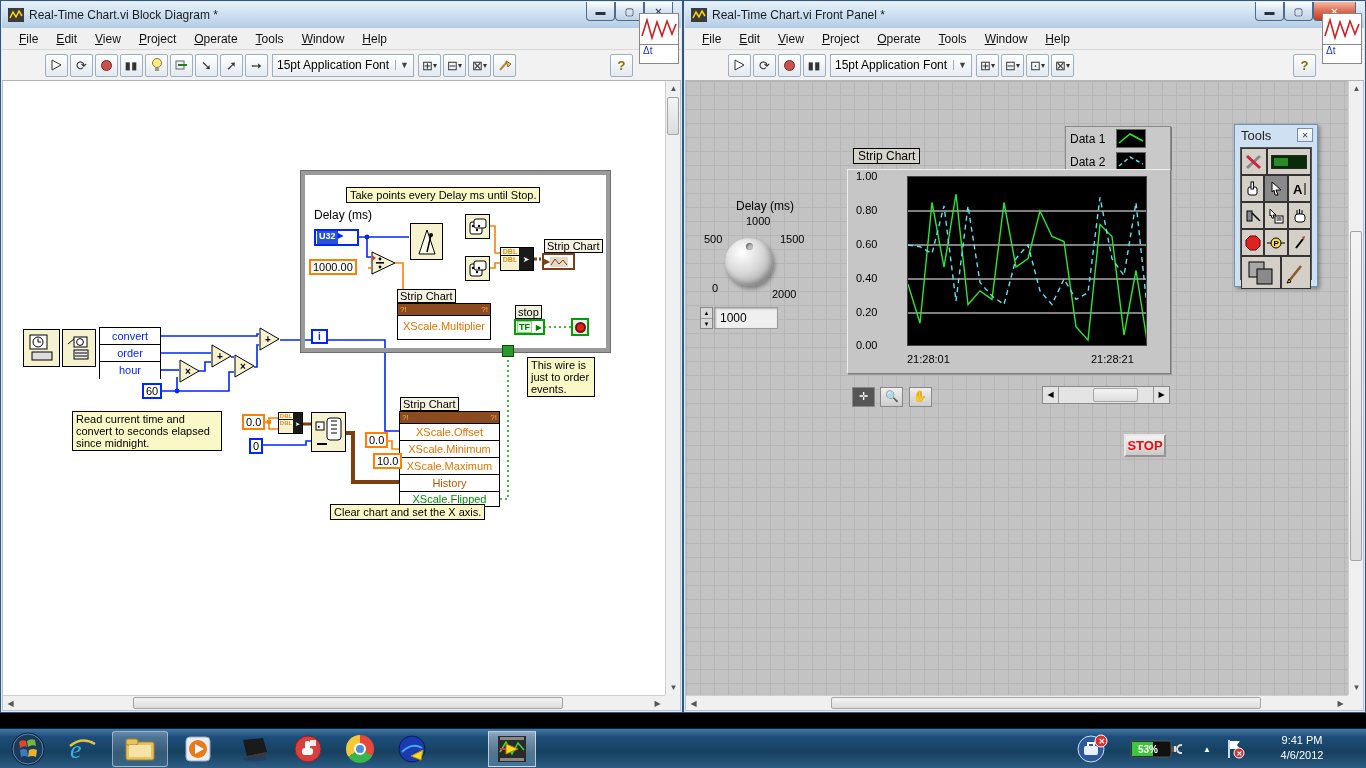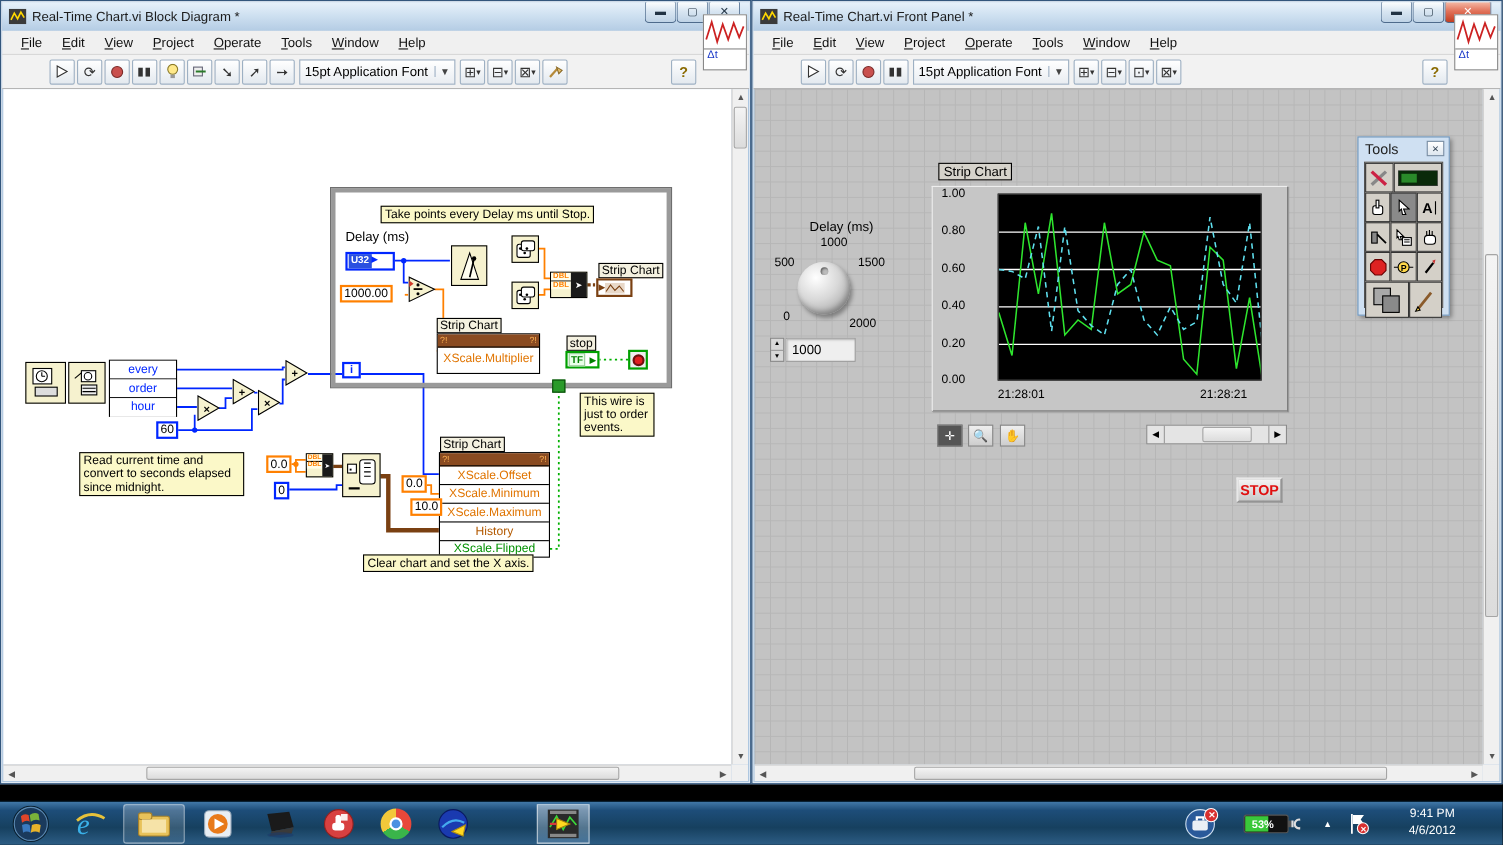--- a/index.html
+++ b/index.html
@@ -305,21 +305,21 @@
       <svg width="26" height="28">
           <polyline points="2,10 9,4" stroke="#000" fill="none"></polyline>
           <rect x="8" y="3" width="13" height="10" fill="#fff" stroke="#000"></rect>
           <circle cx="14" cy="8" r="3.4" fill="none" stroke="#000"></circle>
           <rect x="8" y="16" width="14" height="9" fill="#eee" stroke="#000"></rect>
           <line x1="9" y1="19" x2="21" y2="19" stroke="#000"></line>
           <line x1="9" y1="22" x2="21" y2="22" stroke="#000"></line>
         </svg>
     </div>
     <div class="abs" style="left:96px;top:246px;width:62px;height:52px;border:1px solid #000;background:#fff">
-      <div class="unb-row">every</div>
+      <div class="unb-row">convert</div>
       <div class="unb-row">order</div>
       <div class="unb-row" style="border-bottom:none">hour</div>
     </div>
     <div class="const-blue" style="left:139px;top:302px">60</div>
     <svg class="tri" style="left:176px;top:278px" width="22" height="24">
         <polygon points="1,1 1,23 20,12" fill="#f6f2cf" stroke="#000"></polygon>
         <text x="6" y="16" font-size="10" font-weight="bold">×</text>
       </svg>
     <svg class="tri" style="left:208px;top:263px" width="22" height="24">
         <polygon points="1,1 1,23 20,12" fill="#f6f2cf" stroke="#000"></polygon>
@@ -441,20 +441,34 @@
     <svg width="38" height="30">
         <rect width="38" height="30" fill="#fff"></rect>
         <polyline points="2,22 7,6 12,24 17,8 22,22 27,7 32,20 36,10" fill="none" stroke="#cc2222" stroke-width="1.6"></polyline>
       </svg>
     <div style="border-top:1px solid #888;font-size:10px;color:#1a38c8;padding-left:3px">Δt</div>
   </div>
 
   <div class="client fp">
 
     <div class="fp-label" style="left:167px;top:67px">Strip Chart</div>
+    <div class="legend" style="left:379px;top:45px;width:106px;height:48px">
+      <div class="legend-row">
+        <span class="lname">Data 1</span>
+        <span class="legend-swatch"><svg width="28" height="17">
+              <polyline class="legend-line" points="2,13 13,4 26,11" fill="none" stroke-width="1.5" stroke="#2ee52e"></polyline>
+            </svg></span>
+      </div>
+      <div class="legend-row">
+        <span class="lname">Data 2</span>
+        <span class="legend-swatch"><svg width="28" height="17">
+              <polyline class="legend-line" points="2,13 13,4 26,11" fill="none" stroke-width="1.5" stroke="#5fe0ef" stroke-dasharray="4 3"></polyline>
+            </svg></span>
+      </div>
+    </div>
     <div class="chart-frame" style="left:161px;top:88px;width:324px;height:205px"></div>
     <div class="ytick" style="left:170px;top:89px;width:44px">1.00</div>
     <div class="ytick" style="left:170px;top:123px;width:44px">0.80</div>
     <div class="ytick" style="left:170px;top:157px;width:44px">0.60</div>
     <div class="ytick" style="left:170px;top:191px;width:44px">0.40</div>
     <div class="ytick" style="left:170px;top:225px;width:44px">0.20</div>
     <div class="ytick" style="left:170px;top:258px;width:44px">0.00</div>
     <svg id="plot" class="abs" style="left:221px;top:95px;background:#000;border:1px solid #444" width="240" height="170">
         <line x1="0" y1="136.0" x2="240" y2="136.0" stroke="#ffffff" stroke-width="1.2"></line>
         <line x1="0" y1="102.0" x2="240" y2="102.0" stroke="#ffffff" stroke-width="1.2"></line>

